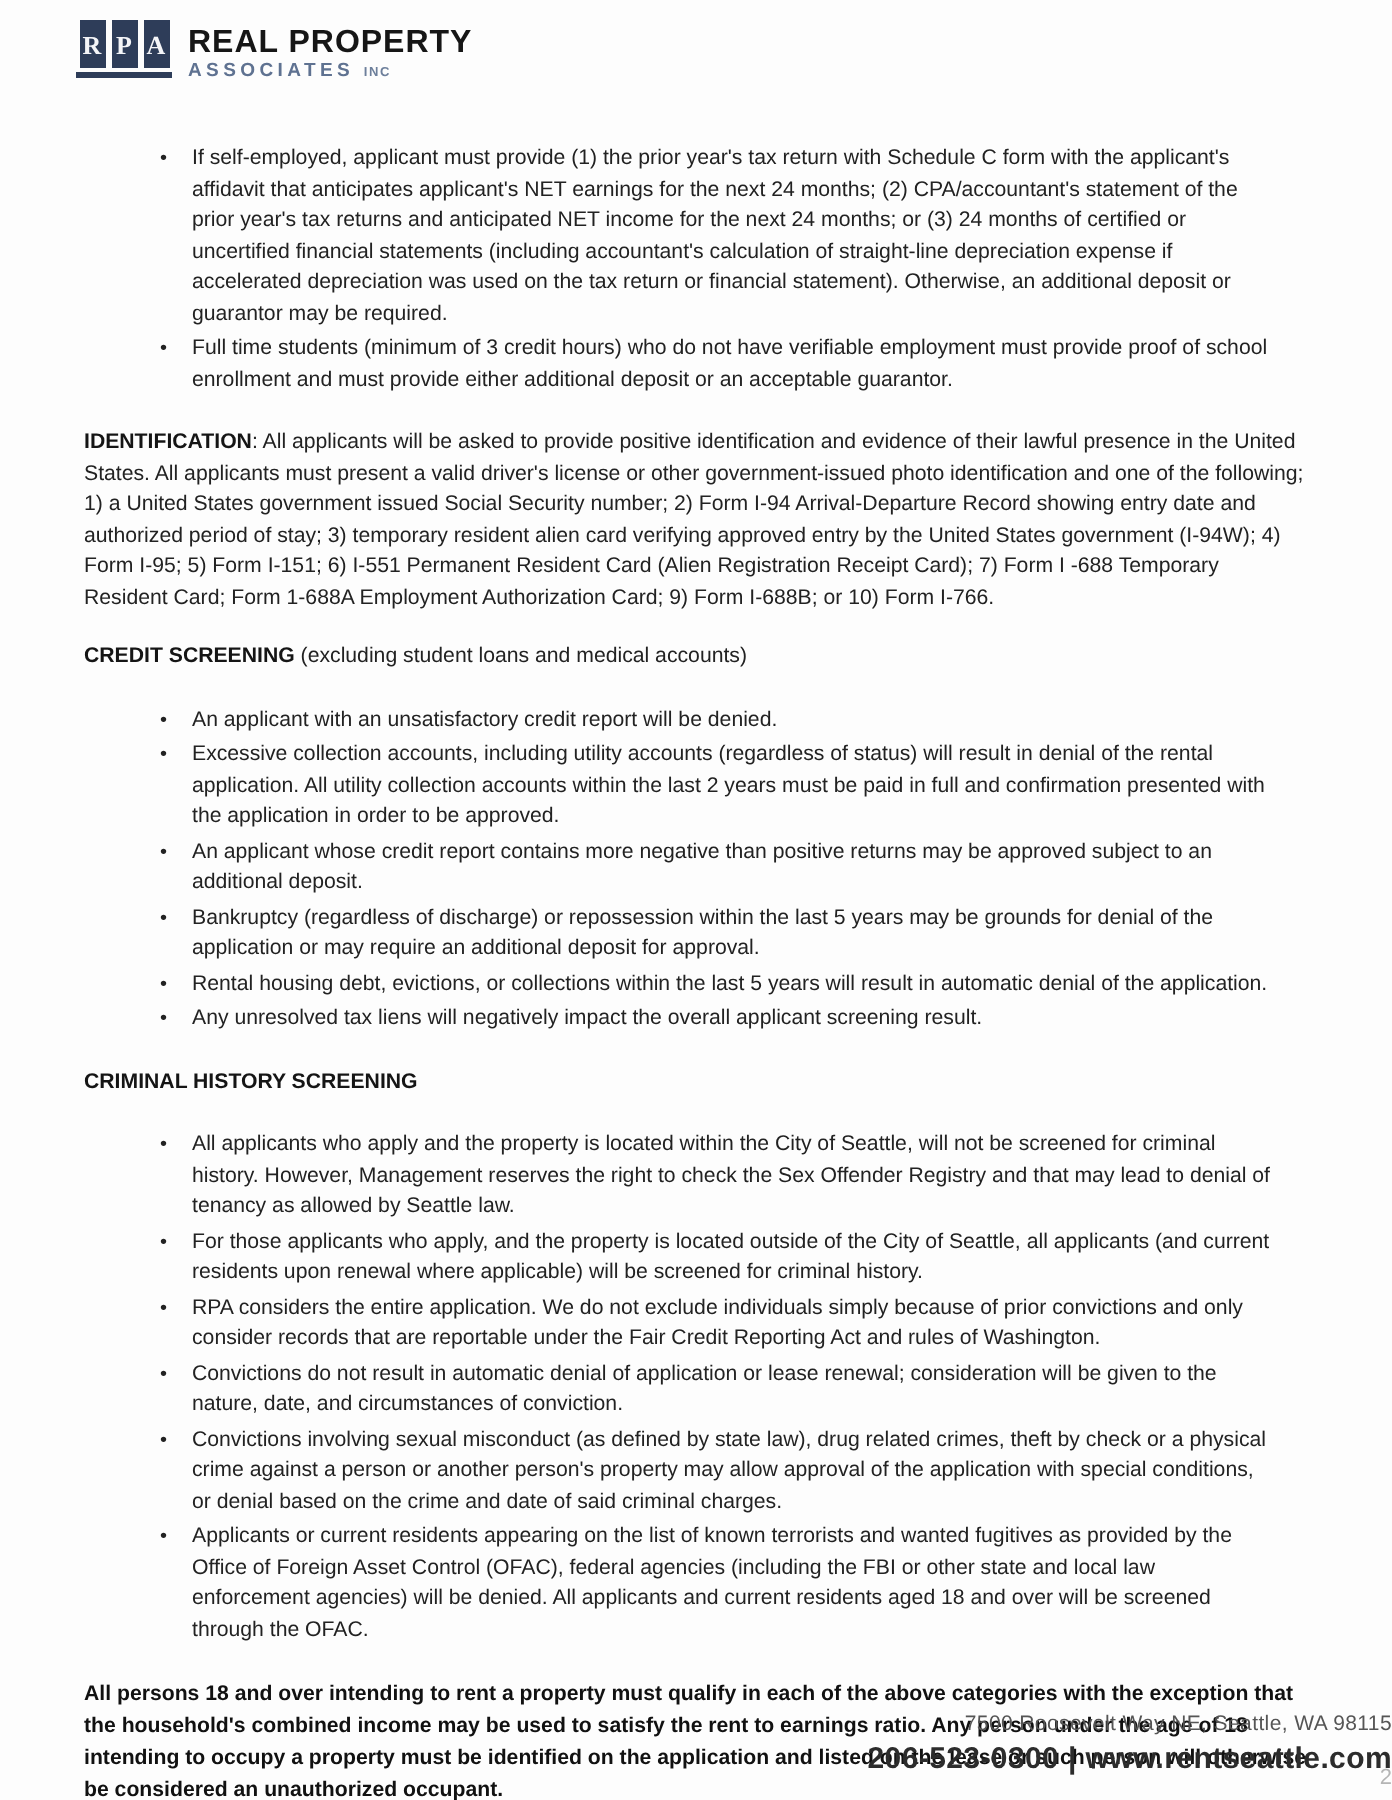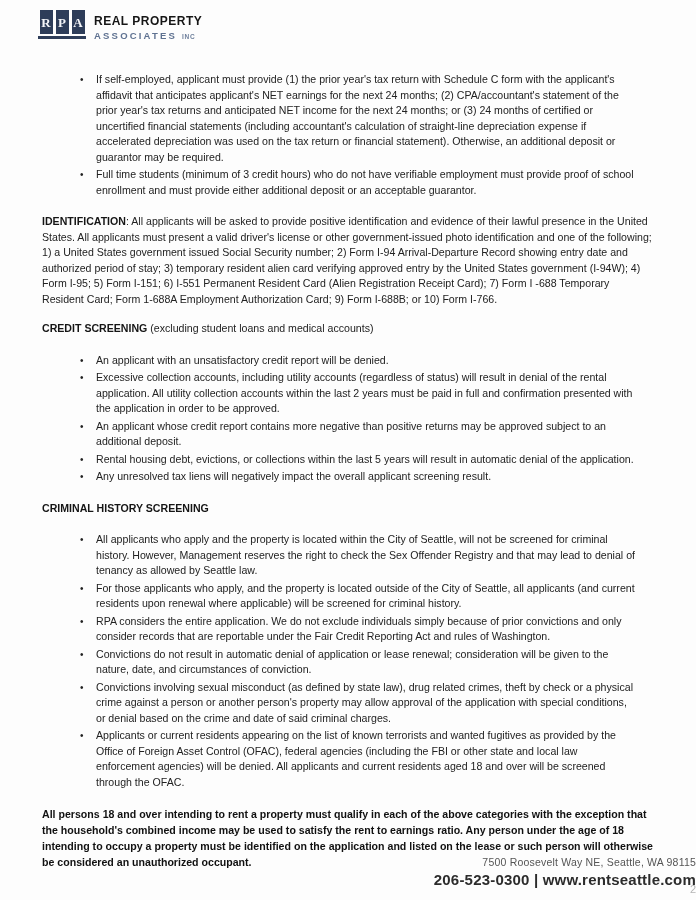--- a/index.html
+++ b/index.html
@@ -23,21 +23,21 @@
   .logo-bars{display:flex;gap:3px;justify-content:center;}
   .logo-bar{
     width:13px;height:24px;background:#2e3d59;color:#f4f5f8;
     display:flex;align-items:center;justify-content:center;
     font-family:"Liberation Serif","DejaVu Serif",serif;
     font-weight:bold;font-size:13px;line-height:1;
   }
   .logo-base{height:3px;background:#2e3d59;margin-top:2px;}
   .logo-text{display:flex;flex-direction:column;padding-top:3px;}
   .logo-name{
-    font-weight:bold;font-size:12px;letter-spacing:0.5px;color:#161616;line-height:17px;
+    font-weight:bold;font-size:16px;letter-spacing:0.5px;color:#161616;line-height:17px;
   }
   .logo-sub{
     color:#5f7291;font-weight:bold;font-size:9.5px;letter-spacing:2.2px;line-height:11px;
   }
   .logo-sub .inc{font-size:6.5px;letter-spacing:0.8px;color:#6d7f9b;}
   
   .doc{padding:14px 42px 0 42px;font-size:10.6px;line-height:15.5px;color:#222;}
   .doc p{margin:0;}
   ul.blist{margin:16px;padding:0 0 0 22px;list-style:none;}
   ul.blist li{
@@ -98,20 +98,21 @@
     <div class="section">
       <p><span class="sec-head">IDENTIFICATION</span><span>: All applicants will be asked to provide positive identification and evidence of their lawful presence in the United States. All applicants must present a valid driver's license or other government-issued photo identification and one of the following; 1) a United States government issued Social Security number; 2) Form I-94 Arrival-Departure Record showing entry date and authorized period of stay; 3) temporary resident alien card verifying approved entry by the United States government (I-94W); 4) Form I-95; 5) Form I-151; 6) I-551 Permanent Resident Card (Alien Registration Receipt Card); 7) Form I -688 Temporary Resident Card; Form 1-688A Employment Authorization Card; 9) Form I-688B; or 10) Form I-766.</span></p>
     </div>
 
     <div class="section">
       <p class="heading-line"><span class="sec-head">CREDIT SCREENING</span><span> (excluding student loans and medical accounts)</span></p>
       <ul class="blist">
         <li>An applicant with an unsatisfactory credit report will be denied.</li>
         <li>Excessive collection accounts, including utility accounts (regardless of status) will result in denial of the rental application. All utility collection accounts within the last 2 years must be paid in full and confirmation presented with the application in order to be approved.</li>
         <li>An applicant whose credit report contains more negative than positive returns may be approved subject to an additional deposit.</li>
+        <li>Bankruptcy (regardless of discharge) or repossession within the last 5 years may be grounds for denial of the application or may require an additional deposit for approval.</li>
         <li>Rental housing debt, evictions, or collections within the last 5 years will result in automatic denial of the application.</li>
         <li>Any unresolved tax liens will negatively impact the overall applicant screening result.</li>
       </ul>
     </div>
 
     <div class="section">
       <p class="heading-line"><span class="sec-head">CRIMINAL HISTORY SCREENING</span></p>
       <ul class="blist">
         <li>All applicants who apply and the property is located within the City of Seattle, will not be screened for criminal history. However, Management reserves the right to check the Sex Offender Registry and that may lead to denial of tenancy as allowed by Seattle law.</li>
         <li>For those applicants who apply, and the property is located outside of the City of Seattle, all applicants (and current residents upon renewal where applicable) will be screened for criminal history.</li>

